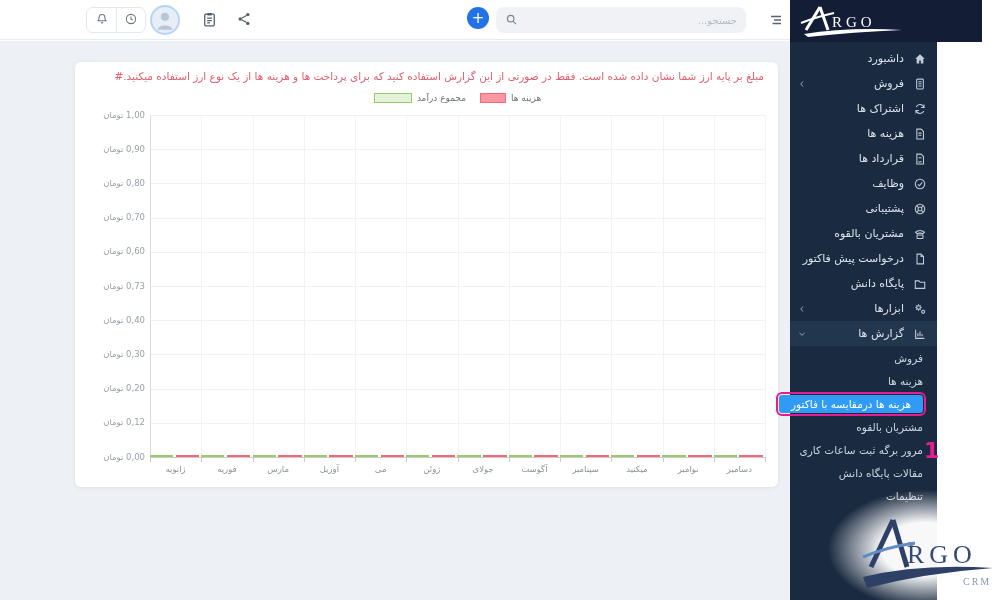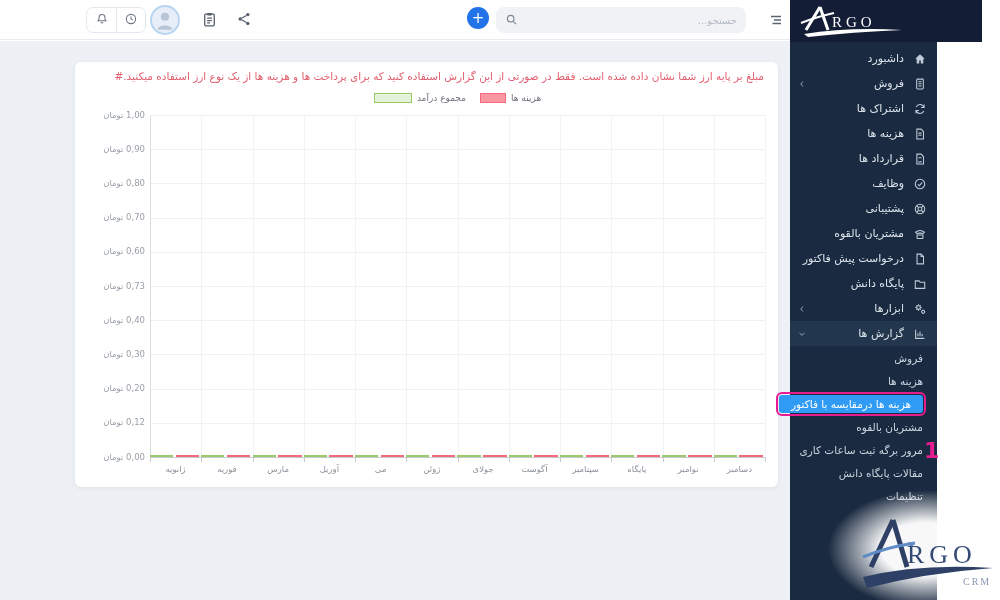--- a/index.html
+++ b/index.html
@@ -183,21 +183,21 @@
         <div id="xlabels">
             <span class="xlab" style="left: 72.625px; top: 402px;">ژانویه</span>
             <span class="xlab" style="left: 123.875px; top: 402px;">فوریه</span>
             <span class="xlab" style="left: 175.125px; top: 402px;">مارس</span>
             <span class="xlab" style="left: 226.375px; top: 402px;">آوریل</span>
             <span class="xlab" style="left: 277.625px; top: 402px;">می</span>
             <span class="xlab" style="left: 328.875px; top: 402px;">ژوئن</span>
             <span class="xlab" style="left: 380.125px; top: 402px;">جولای</span>
             <span class="xlab" style="left: 431.375px; top: 402px;">آگوست</span>
             <span class="xlab" style="left: 482.625px; top: 402px;">سپتامبر</span>
-            <span class="xlab" style="left: 533.875px; top: 402px;">پایگاه</span>
+            <span class="xlab" style="left: 533.875px; top: 402px;">میکنید</span>
             <span class="xlab" style="left: 585.125px; top: 402px;">نوامبر</span>
             <span class="xlab" style="left: 636.375px; top: 402px;">دسامبر</span>
           </div>
       </div>
     </div>
   </div>
 
   <div class="sidebar">
     <div class="menu" id="menu">
         <div class="side-item">

